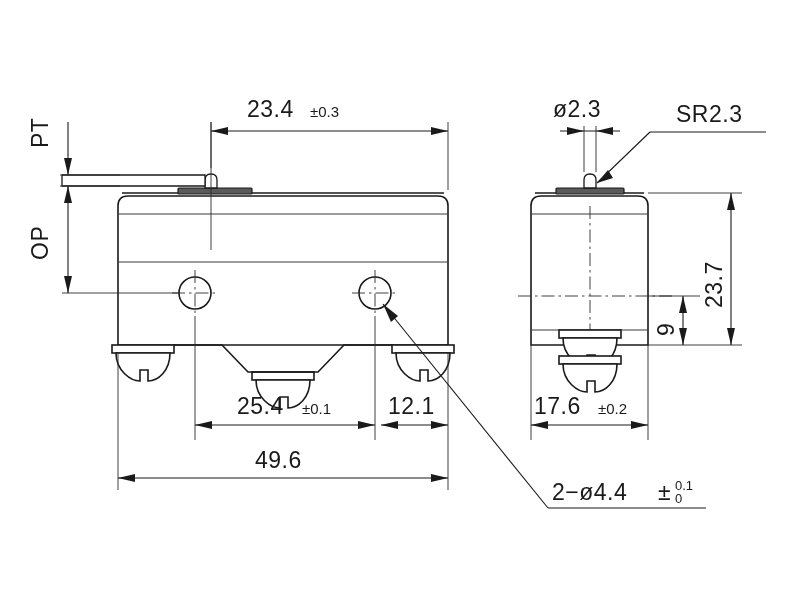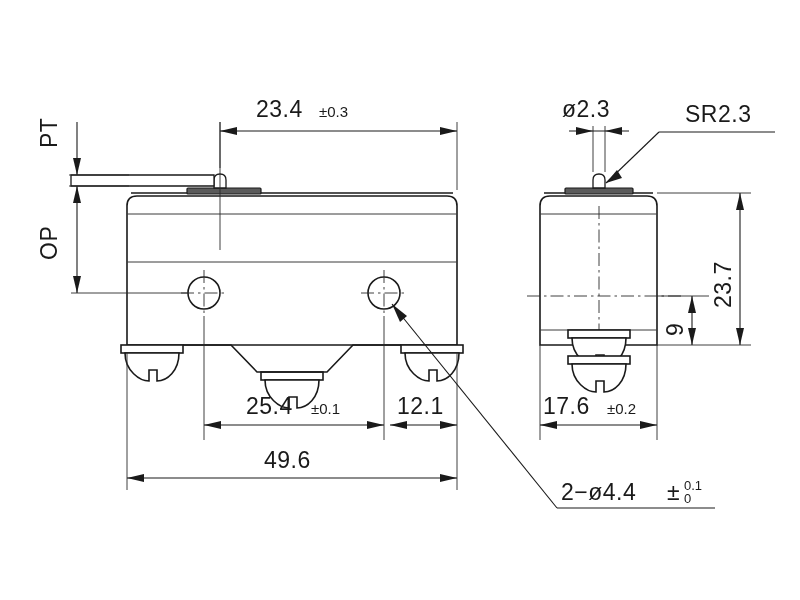--- a/index.html
+++ b/index.html
@@ -11,21 +11,20 @@
     width: 800px;
     height: 600px;
     overflow: hidden;
     font-family: "Liberation Sans", sans-serif;
   }
   #drawing-root {
     position: relative;
     width: 662px;
     height: 600px;
     background: #ffffff;
-    margin-left: 9px;
   }
   svg#tech-drawing {
     display: block;
     width: 800px;
     height: 600px;
   }
   
   .outline    { fill: none; stroke: #1a1a1a; stroke-width: 1.6; }
   .outline-f  { fill: #ffffff; stroke: #1a1a1a; stroke-width: 1.6; }
   .thin       { fill: none; stroke: #3a3a3a; stroke-width: 1.0; }

